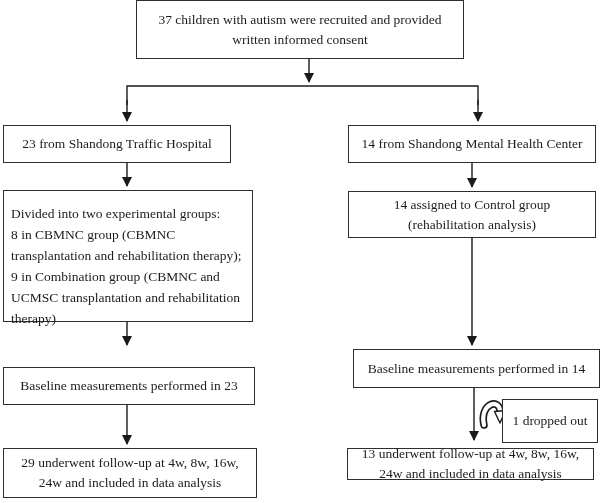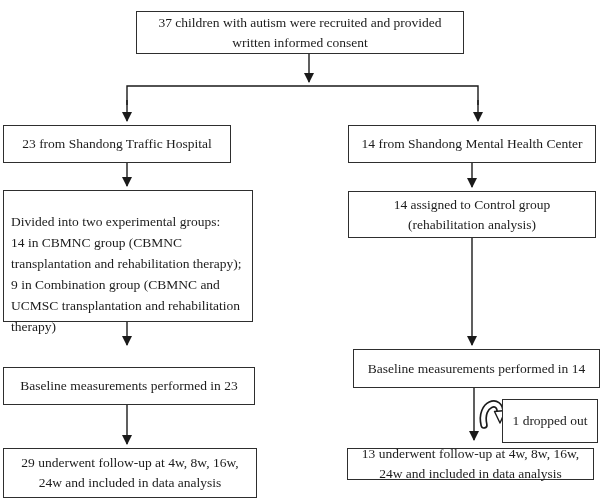--- a/index.html
+++ b/index.html
@@ -22,31 +22,31 @@
     display: flex;
     flex-direction: column;
     justify-content: center;
     text-align: center;
     padding: 1px 4px;
   }
   .box .line { white-space: nowrap; }
   .box.left-align {
     text-align: left;
     justify-content: flex-start;
-    padding: 20px 7px;
+    padding: 12px 7px;
     line-height: 21px;
   }
   #connectors {
     position: absolute;
     left: 0; top: 0;
     width: 600px; height: 503px;
     pointer-events: none;
   }
   
-  #node-recruited        { left: 136px; top: 11px;   width: 328px; height: 43px; }
+  #node-recruited        { left: 136px; top: 0;   width: 328px; height: 59px; }
   #node-traffic          { left: 3px;   top: 125px; width: 228px; height: 38px; }
   #node-mental           { left: 348px; top: 125px; width: 248px; height: 38px; }
   #node-groups           { left: 3px;   top: 190px; width: 250px; height: 132px; }
   #node-control          { left: 348px; top: 191px; width: 248px; height: 47px; }
   #node-baseline-left    { left: 3px;   top: 367px; width: 252px; height: 38px; }
   #node-baseline-right   { left: 353px; top: 349px; width: 247px; height: 39px; }
   #node-dropout          { left: 502px; top: 399px; width: 96px;  height: 44px; border-width: 1.5px; }
   #node-followup-left    { left: 3px;   top: 448px; width: 254px; height: 50px; }
   #node-followup-right   { left: 347px; top: 448px; width: 247px; height: 32px; }
 </style>
@@ -91,21 +91,21 @@
   <div class="box" id="node-traffic">
     <div class="line">23 from Shandong Traffic Hospital</div>
   </div>
 
   <div class="box" id="node-mental">
     <div class="line">14 from Shandong Mental Health Center</div>
   </div>
 
   <div class="box left-align" id="node-groups">
     <div class="line">Divided into two experimental groups:</div>
-    <div class="line">14 in CBMNC group (CBMNC</div>
+    <div class="line">8 in CBMNC group (CBMNC</div>
     <div class="line">transplantation and rehabilitation therapy);</div>
     <div class="line">9 in Combination group (CBMNC and</div>
     <div class="line">UCMSC transplantation and rehabilitation</div>
     <div class="line">therapy)</div>
   </div>
 
   <div class="box" id="node-control">
     <div class="line">14 assigned to Control group</div>
     <div class="line">(rehabilitation analysis)</div>
   </div>

